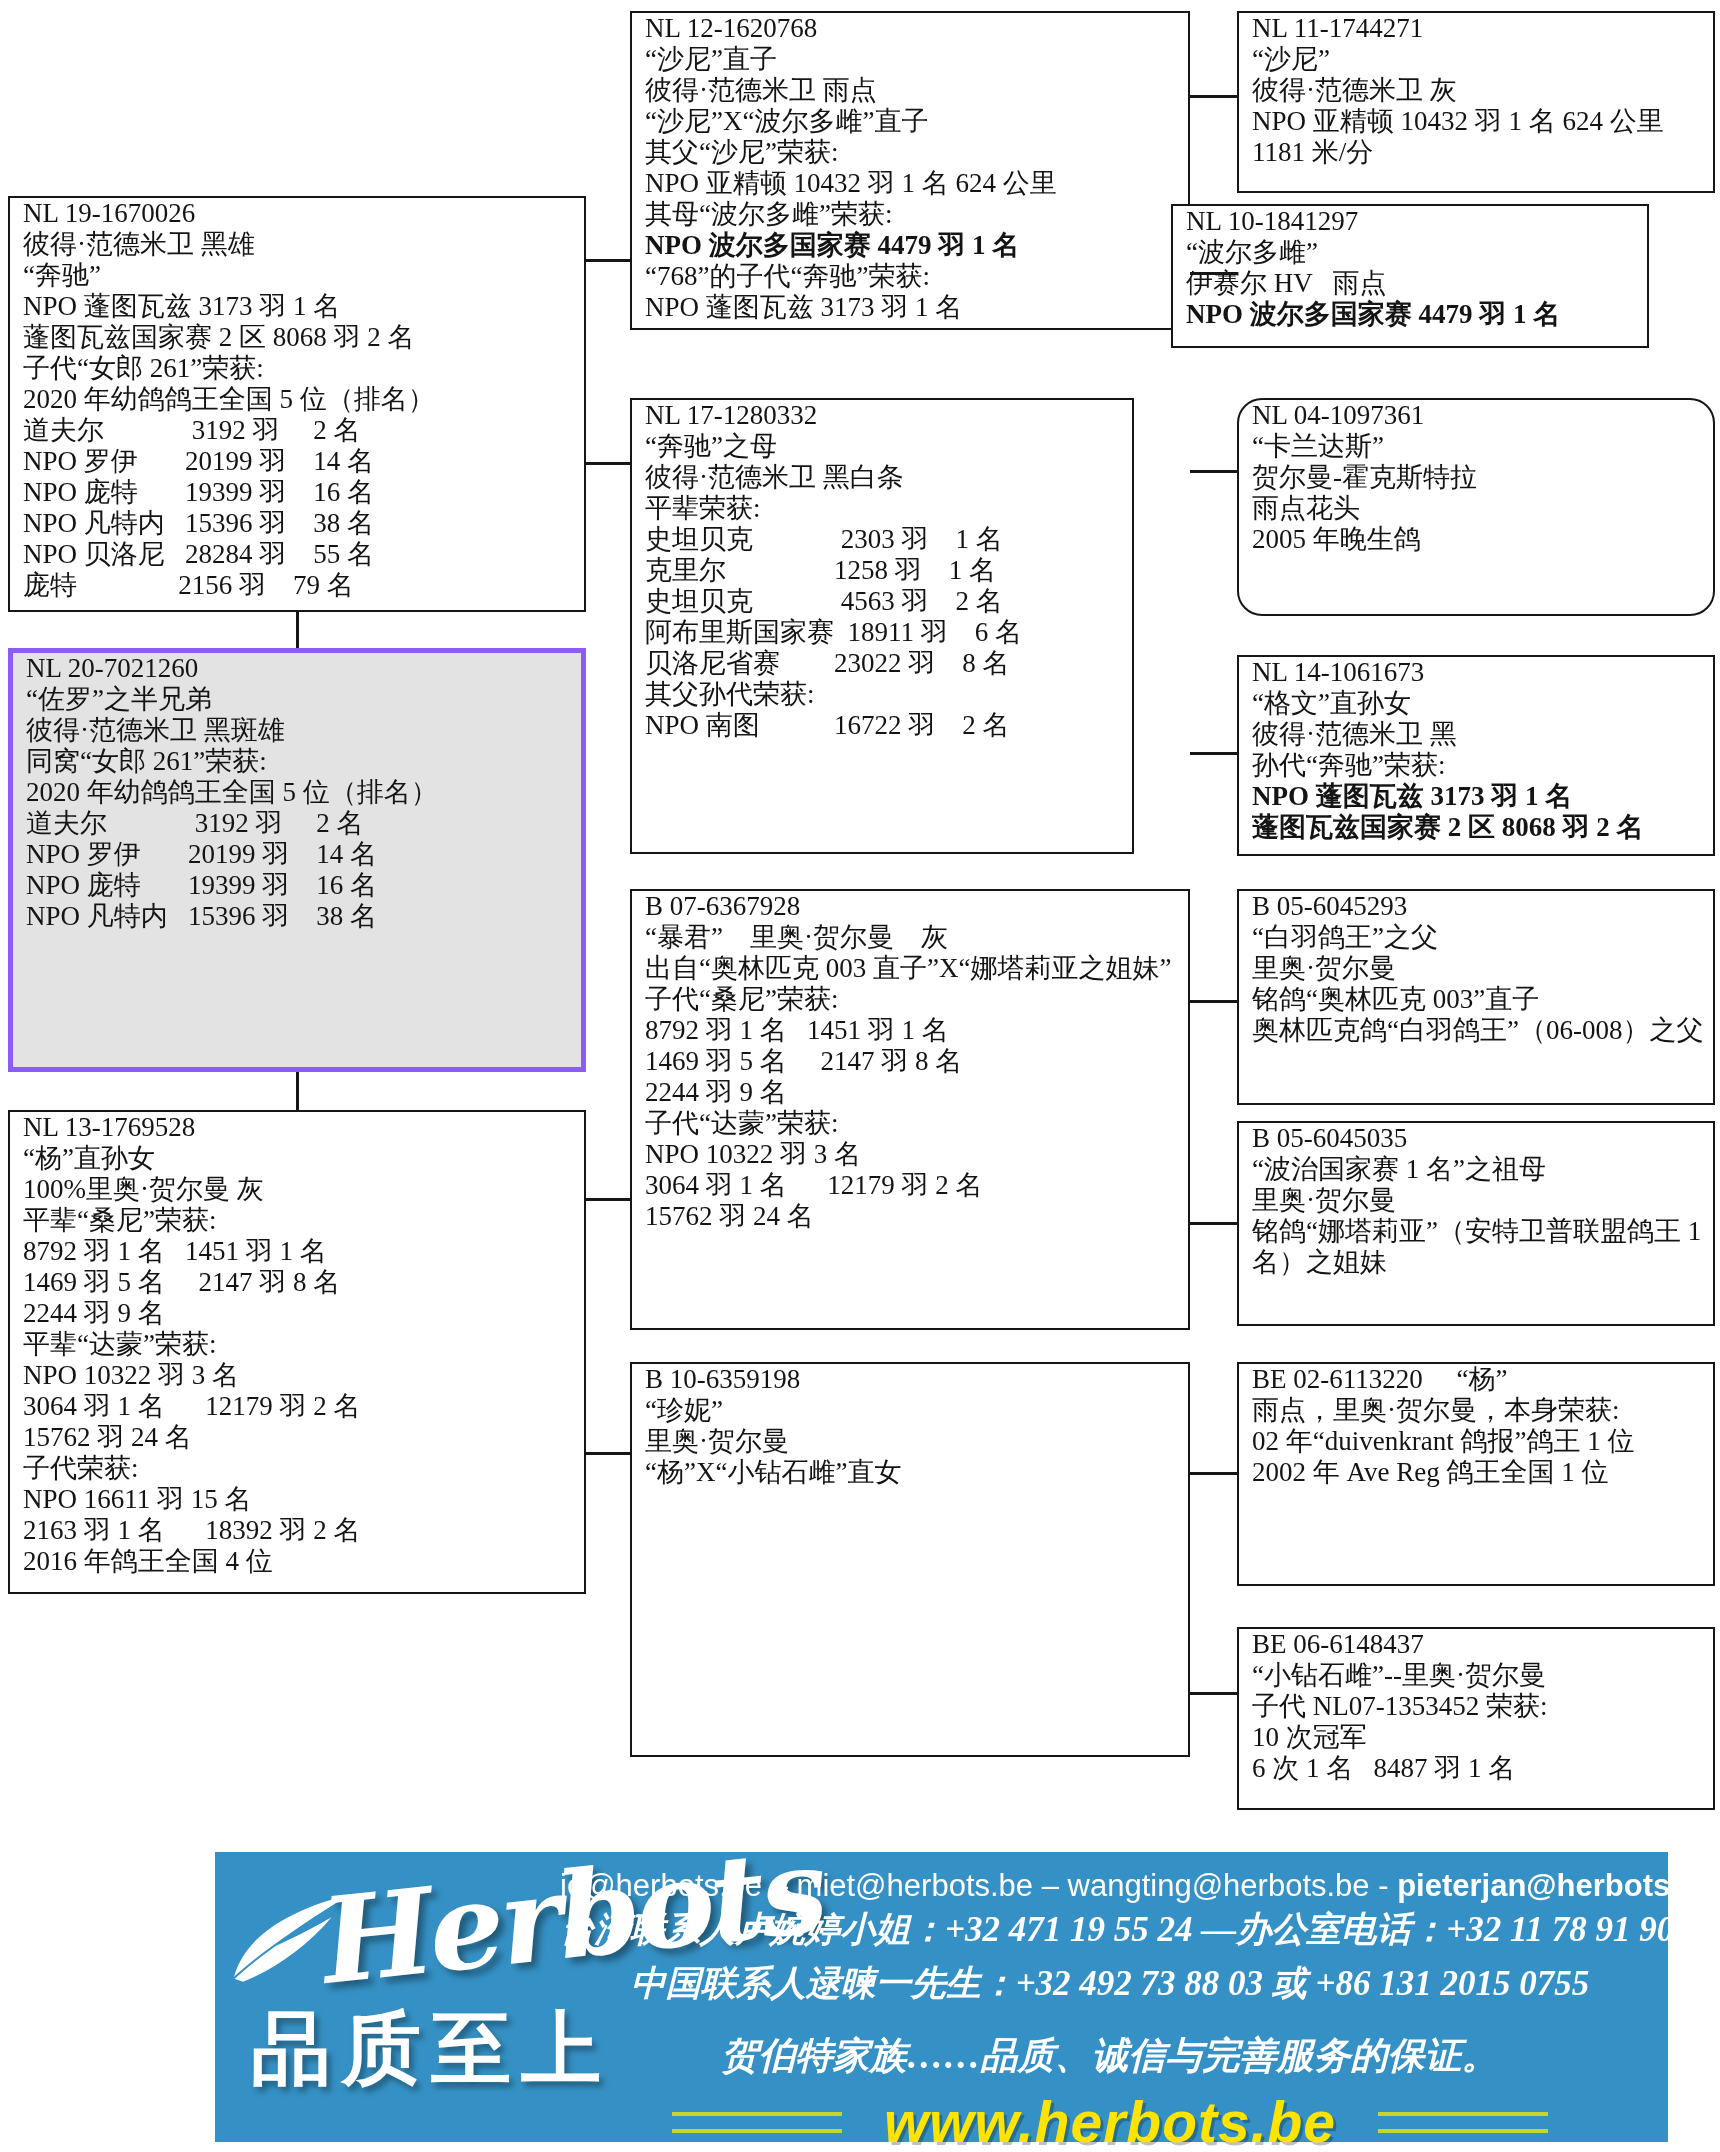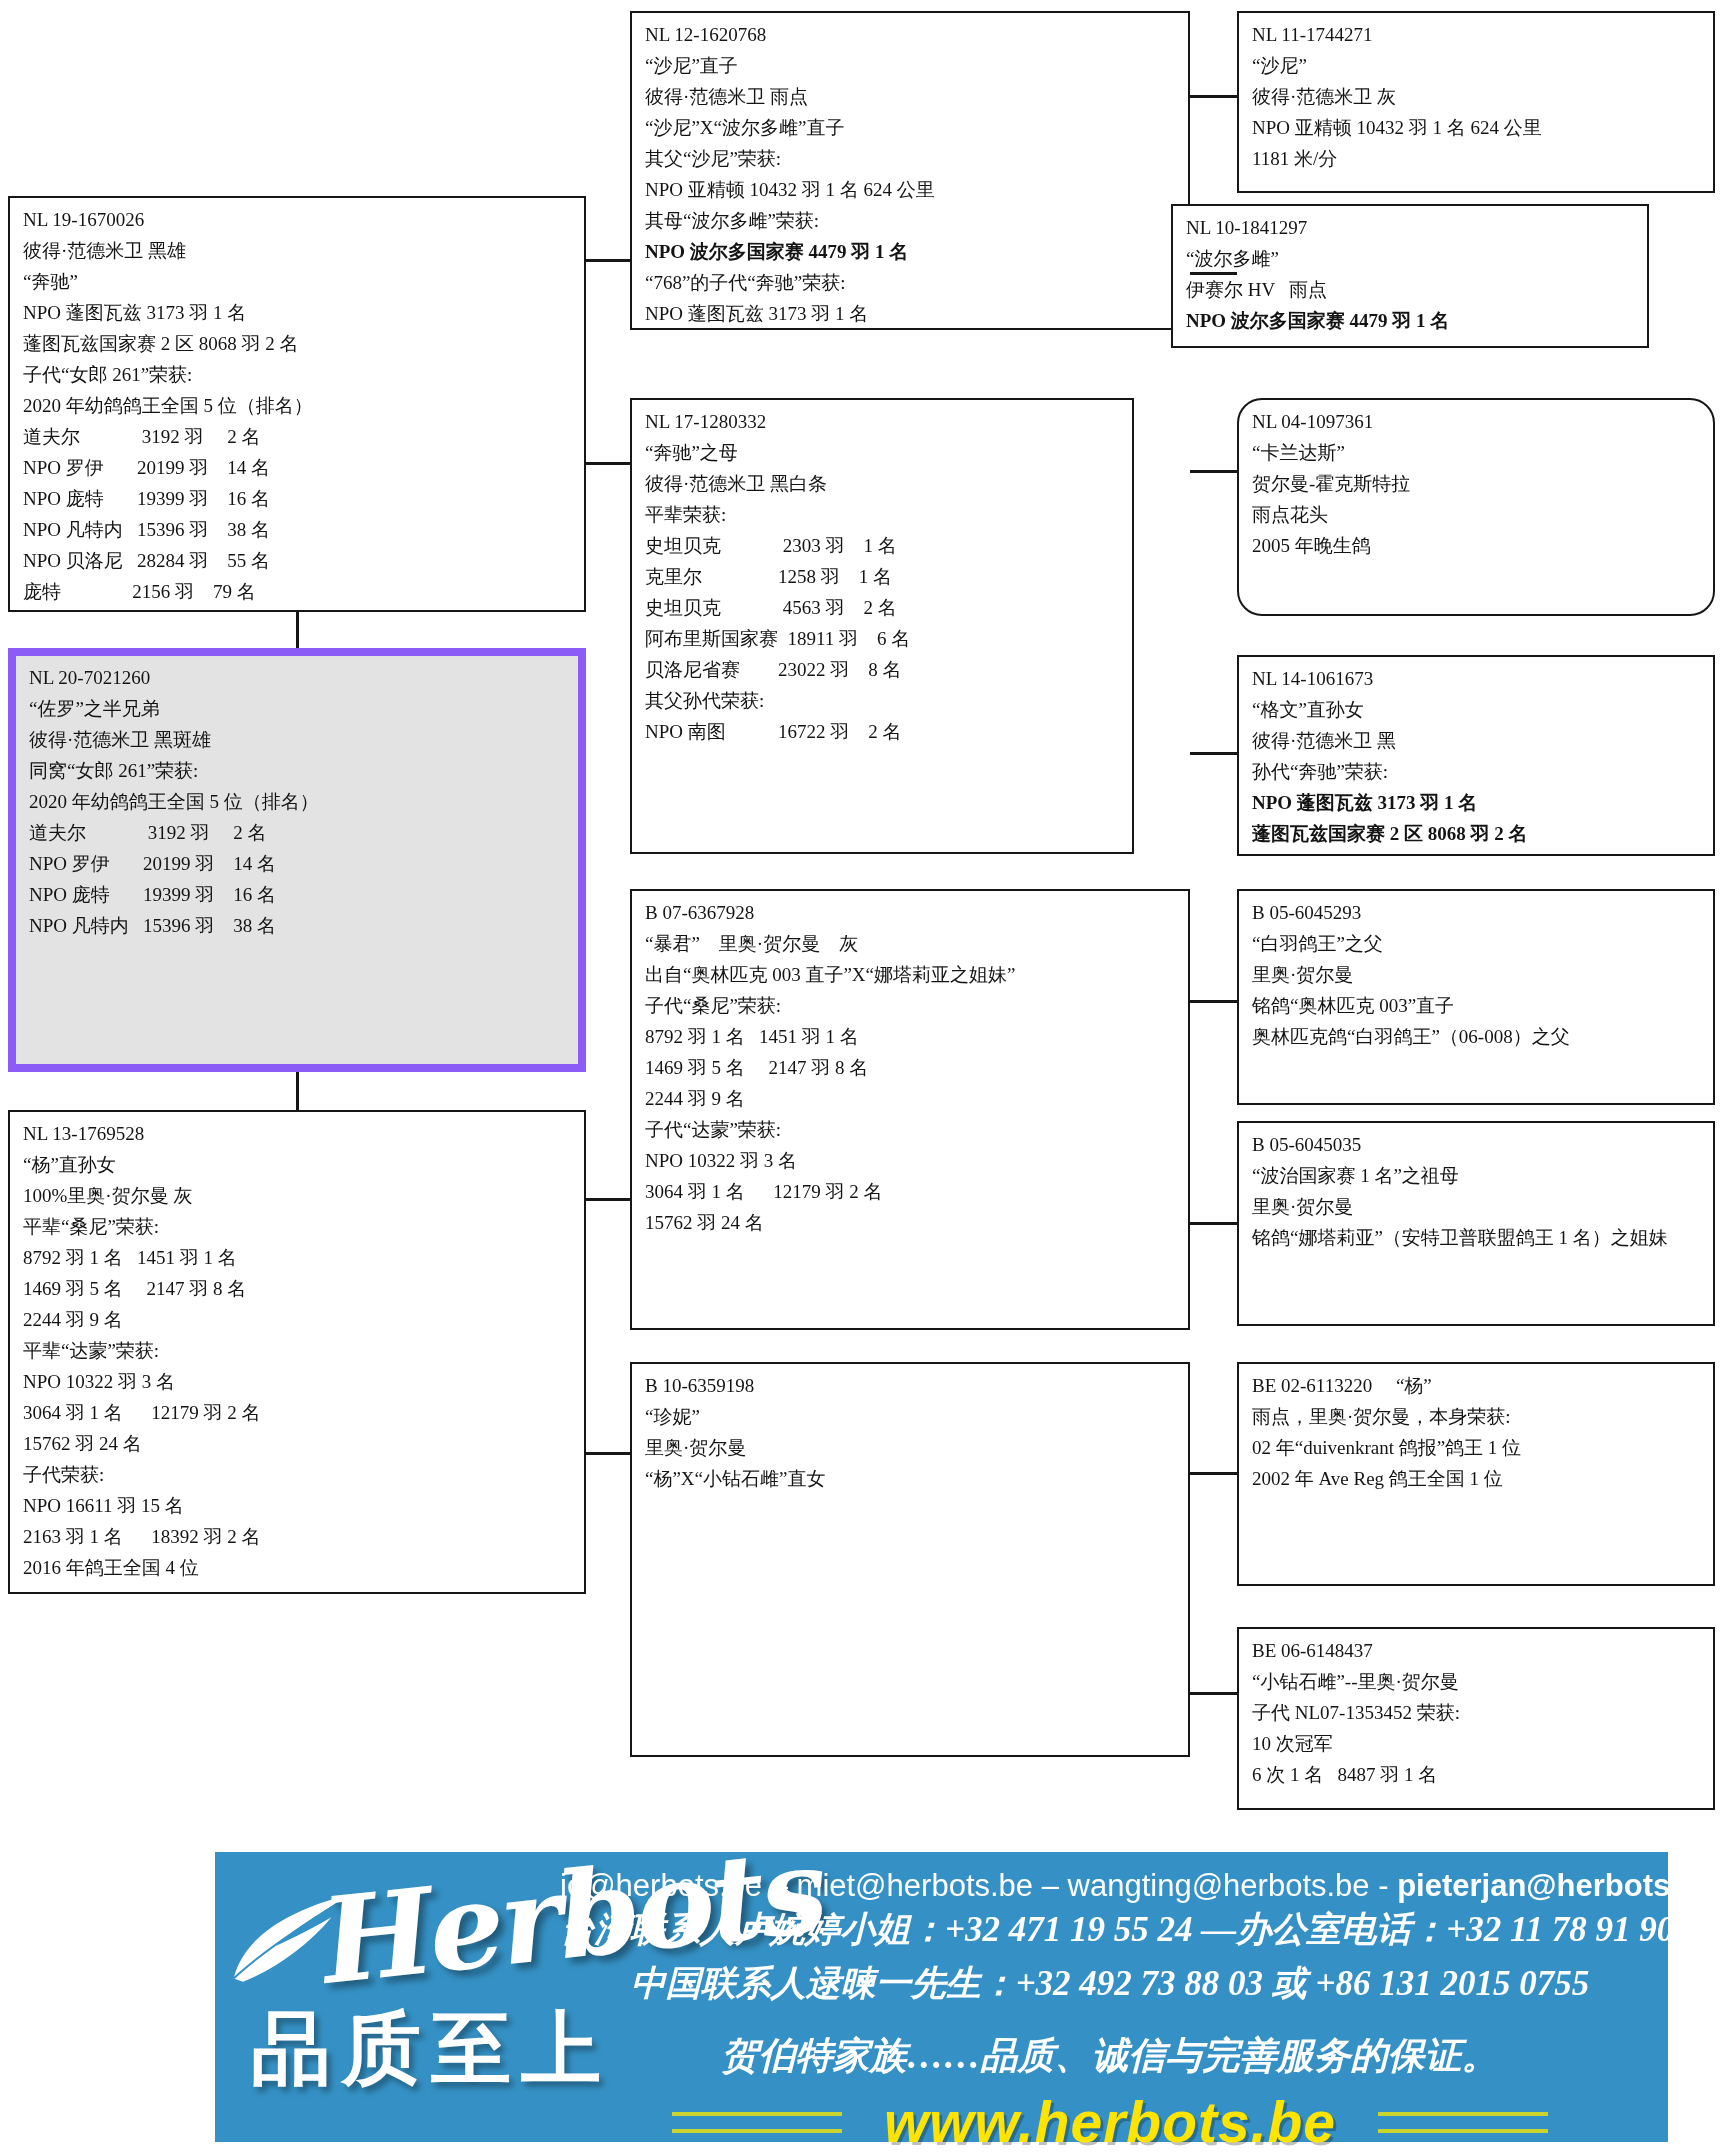--- a/index.html
+++ b/index.html
@@ -3,22 +3,22 @@
 <meta charset="utf-8">
 <style>
   :root{
     --blue:#3591c5; --yellow:#ffe402; --green:#c9d42f; --hl:#e3e3e3; --ink:#141414;
   }
   html,body{margin:0;padding:0;background:#ffffff;}
   .page{position:relative;width:1720px;height:2152px;background:#fff;overflow:hidden;
         font-family:"Liberation Serif","DejaVu Serif",serif;color:var(--ink);}
   
   .pbox{position:absolute;box-sizing:border-box;border:2px solid #161616;background:#fff;
-        padding:6px 8px 0 13px;font-size:19px;line-height:31px;overflow:hidden;}
-  .pbox.hl{border:8px solid #8b5cf6;background:var(--hl);}
+        padding:0 8px 0 13px;font-size:27px;line-height:31px;overflow:hidden;}
+  .pbox.hl{border:5px solid #8b5cf6;background:var(--hl);}
   .ln{white-space:pre-wrap;min-height:31px;}
   .ln.b{font-weight:bold;}
   .conn{position:absolute;background:#161616;}
   
   .footer{position:absolute;left:215px;top:1852px;width:1453px;height:290px;
           background:var(--blue);color:#fff;}
   .logo-block{position:absolute;left:18px;top:2px;width:580px;height:286px;}
   .logo-text{position:absolute;left:88px;top:-8px;font-family:"DejaVu Serif",serif;
              font-style:italic;font-weight:bold;font-size:118px;transform:rotate(-6deg);
              text-shadow:5px 6px 7px rgba(0,0,0,.38);letter-spacing:-4px;}

